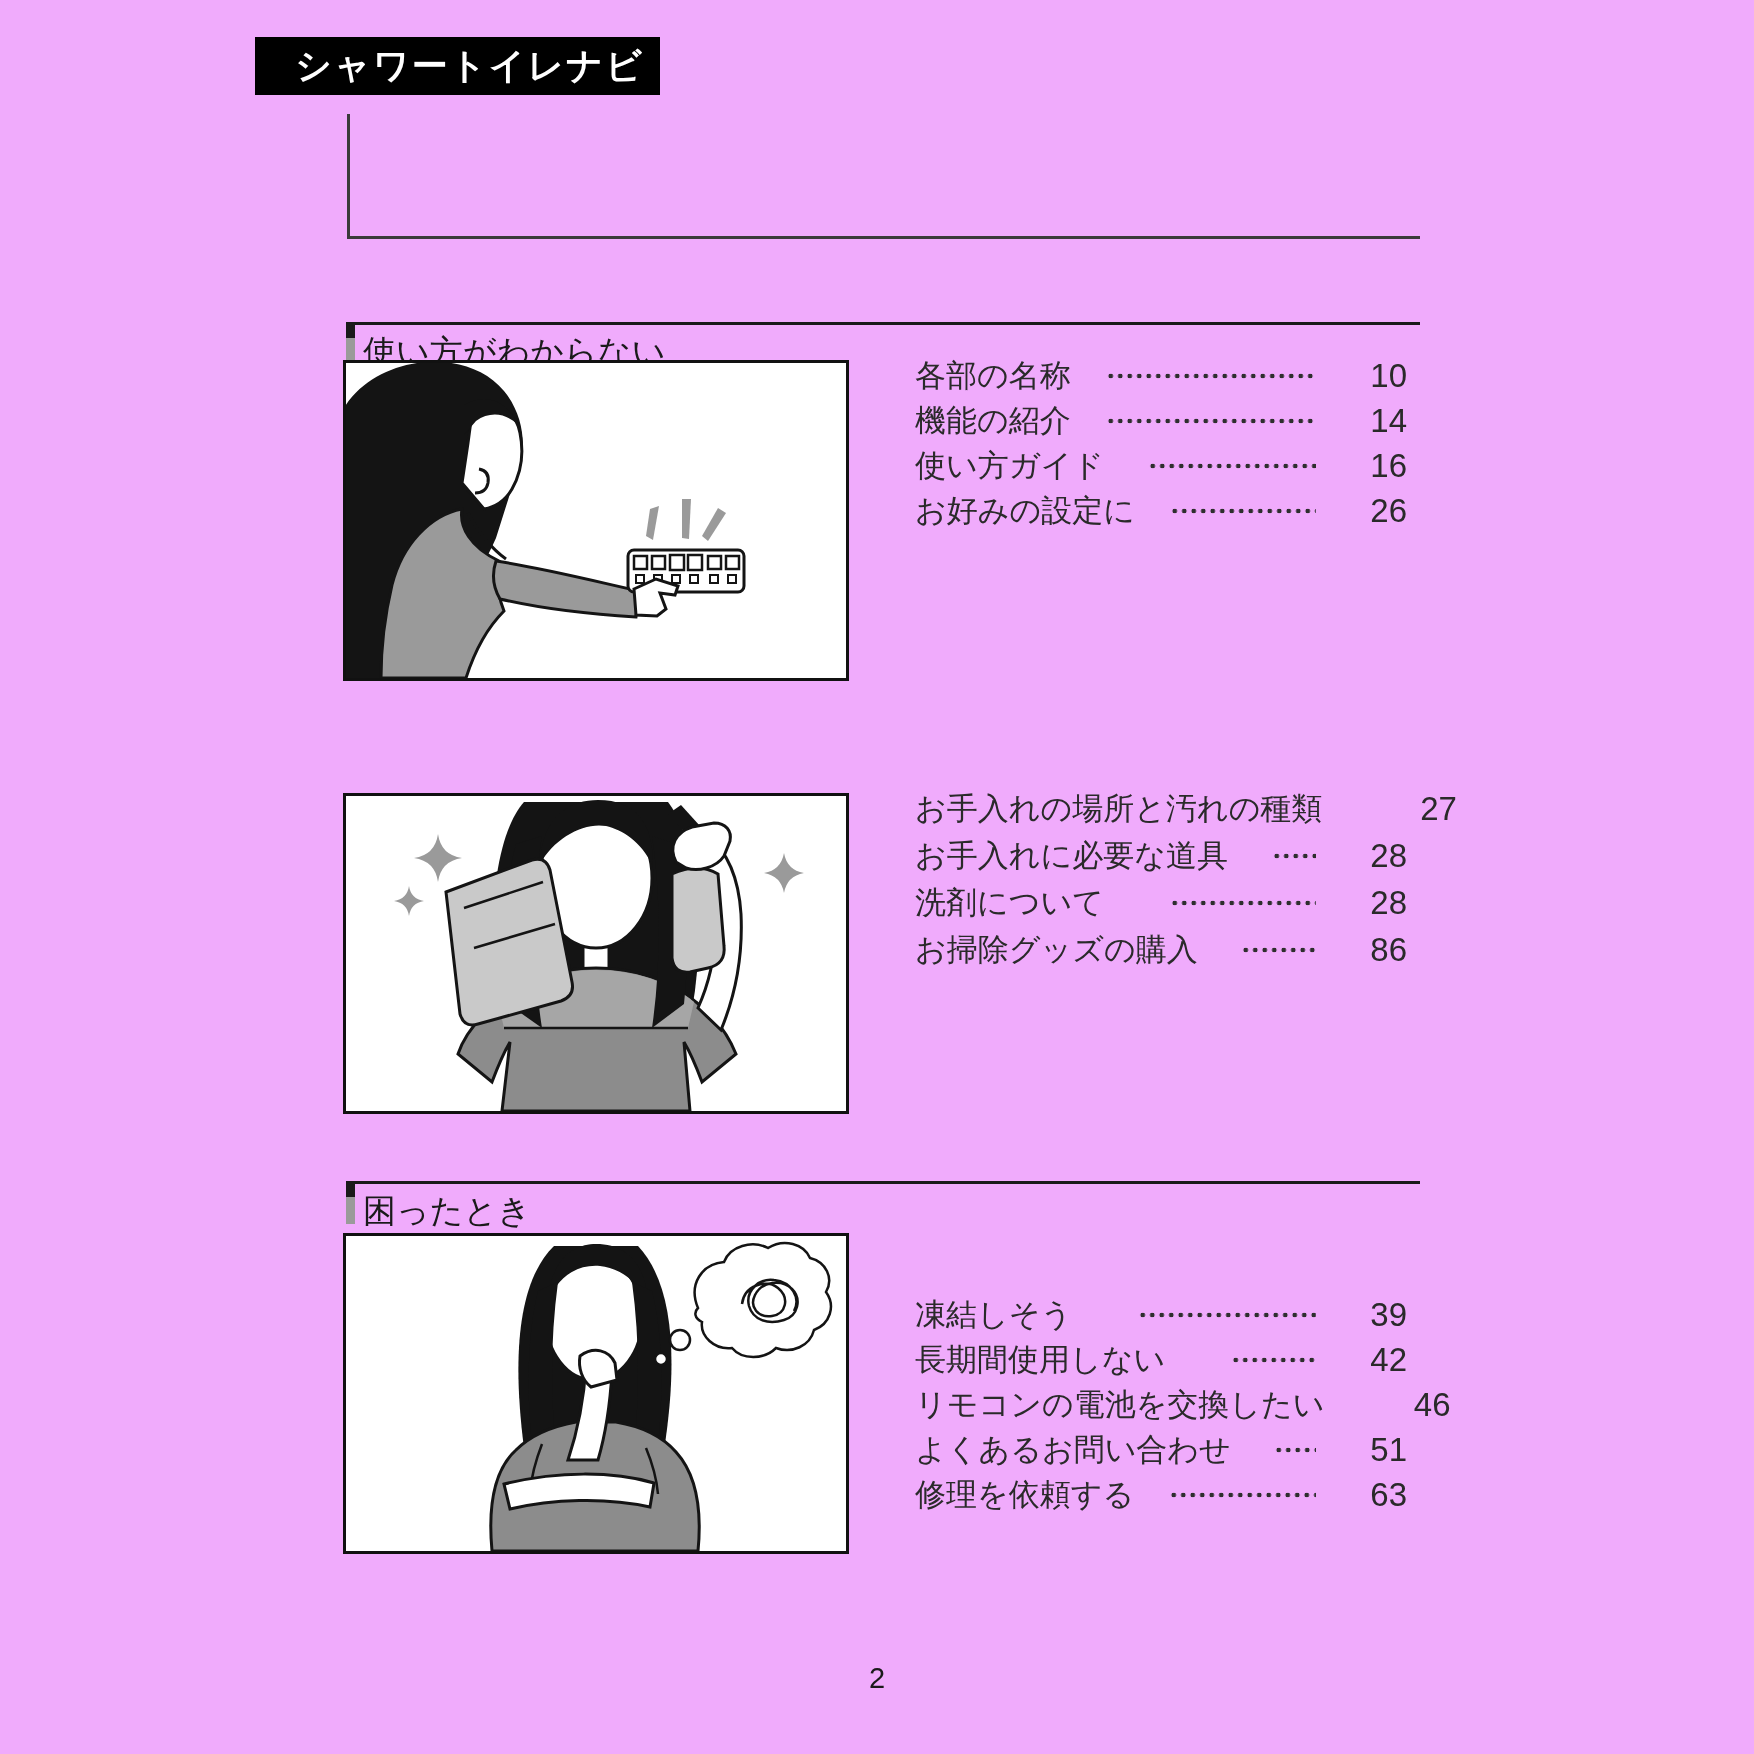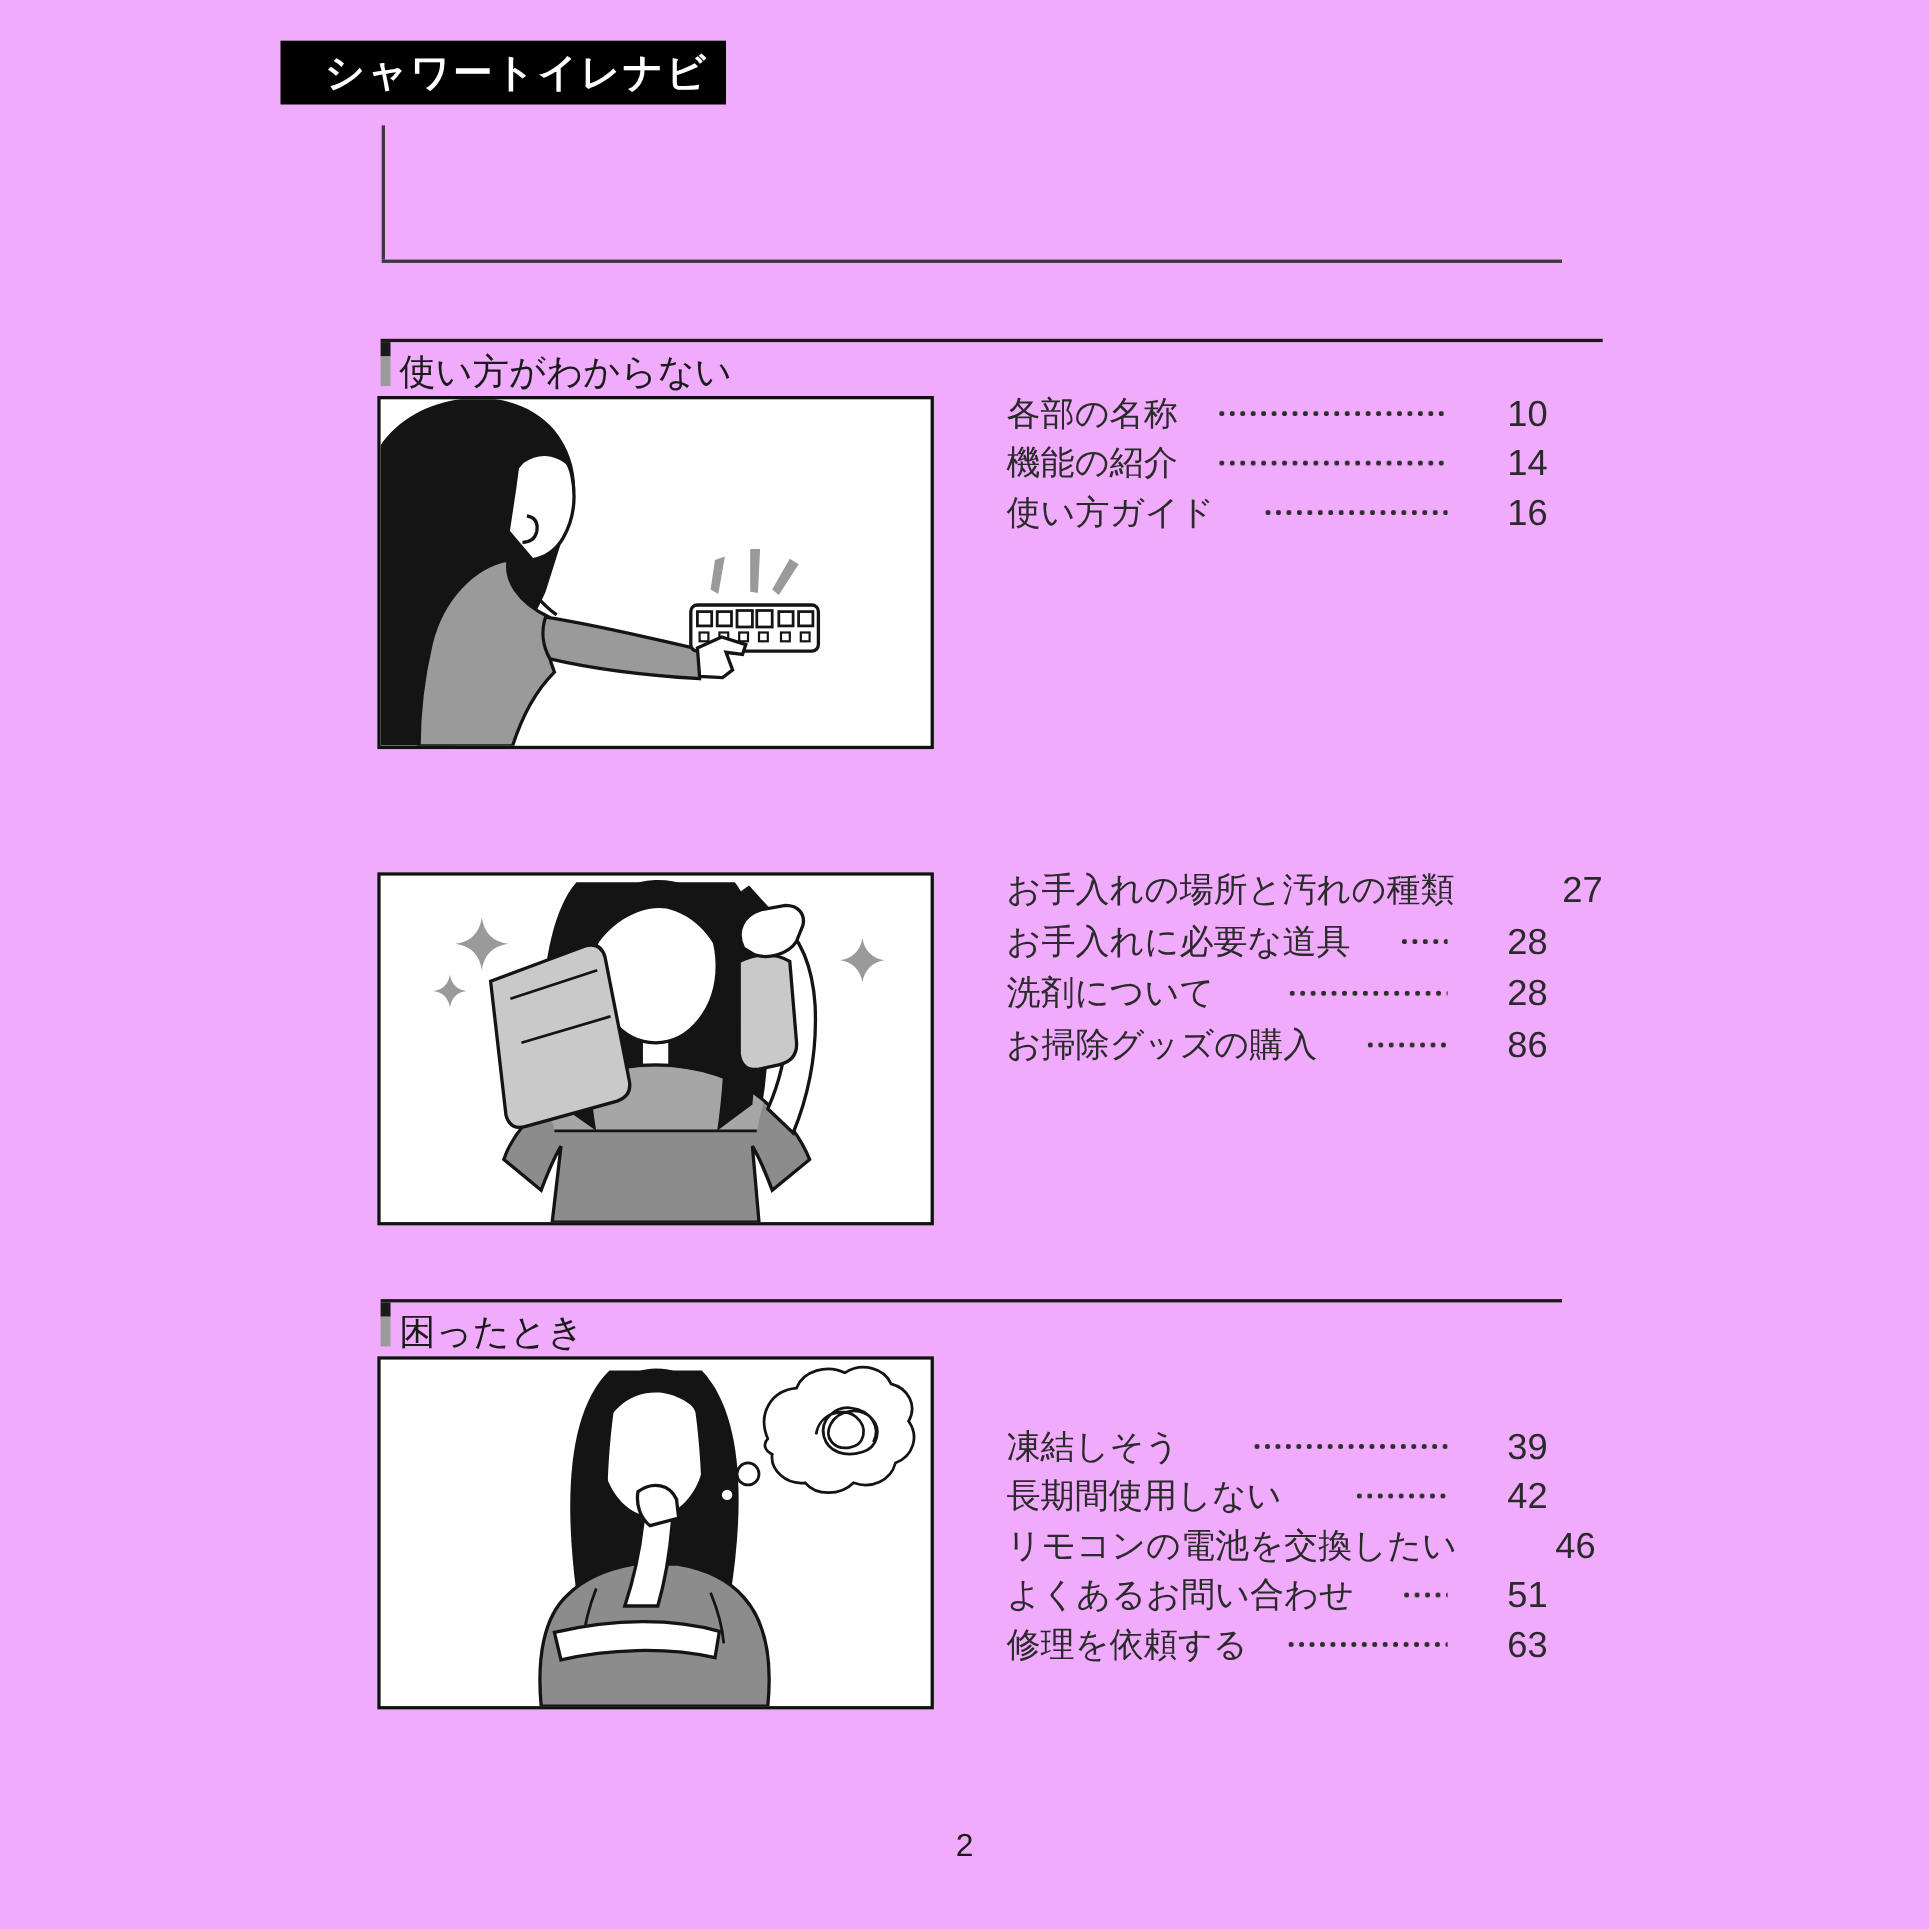--- a/index.html
+++ b/index.html
@@ -44,21 +44,21 @@
 </head>
 <body>
 
 <div class="page">
 
   <div class="badge">シャワートイレナビ</div>
 
   <div class="title-line"></div>
   <div class="title-rule"></div>
 
-  <div class="sec" style="top:308px;padding-left:37px;">
+  <div class="sec" style="top:322px;">
     <div class="sec-rule"></div>
     <div class="sec-cap"></div>
     <div class="sec-bar"></div>
     <div class="sec-title">使い方がわからない</div>
   </div>
 
   <div class="illus" style="top:360px;">
     <svg viewBox="0 0 500 315">
 
       <path d="M -2,45 C 30,-8 120,-18 158,28 C 180,55 182,92 168,118 L 150,175 C 128,225 95,262 68,315 L -2,315 Z" fill="#141414"></path>
@@ -105,20 +105,25 @@
     <div class="toc-row">
       <span class="toc-label">機能の紹介</span>
       <span class="leader"></span>
       <span class="toc-page">14</span>
     </div>
     <div class="toc-row">
       <span class="toc-label">使い方ガイド </span>
       <span class="leader"></span>
       <span class="toc-page">16</span>
     </div>
+    <div class="toc-row">
+      <span class="toc-label">お好みの設定に</span>
+      <span class="leader"></span>
+      <span class="toc-page">26</span>
+    </div>
   </div>
 
 
   <div class="illus" style="top:793px;">
     <svg viewBox="0 0 500 315">
 
       <path d="M92,38 Q95,59 116,62 Q95,65 92,86 Q89,65 68,62 Q89,59 92,38 Z" fill="#9a9a9a"></path>
       <path d="M63,90 Q65,103 78,105 Q65,107 63,120 Q61,107 48,105 Q61,103 63,90 Z" fill="#9a9a9a"></path>
       <path d="M438,57 Q441,74 458,77 Q441,80 438,97 Q435,80 418,77 Q435,74 438,57 Z" fill="#9a9a9a"></path>
 

